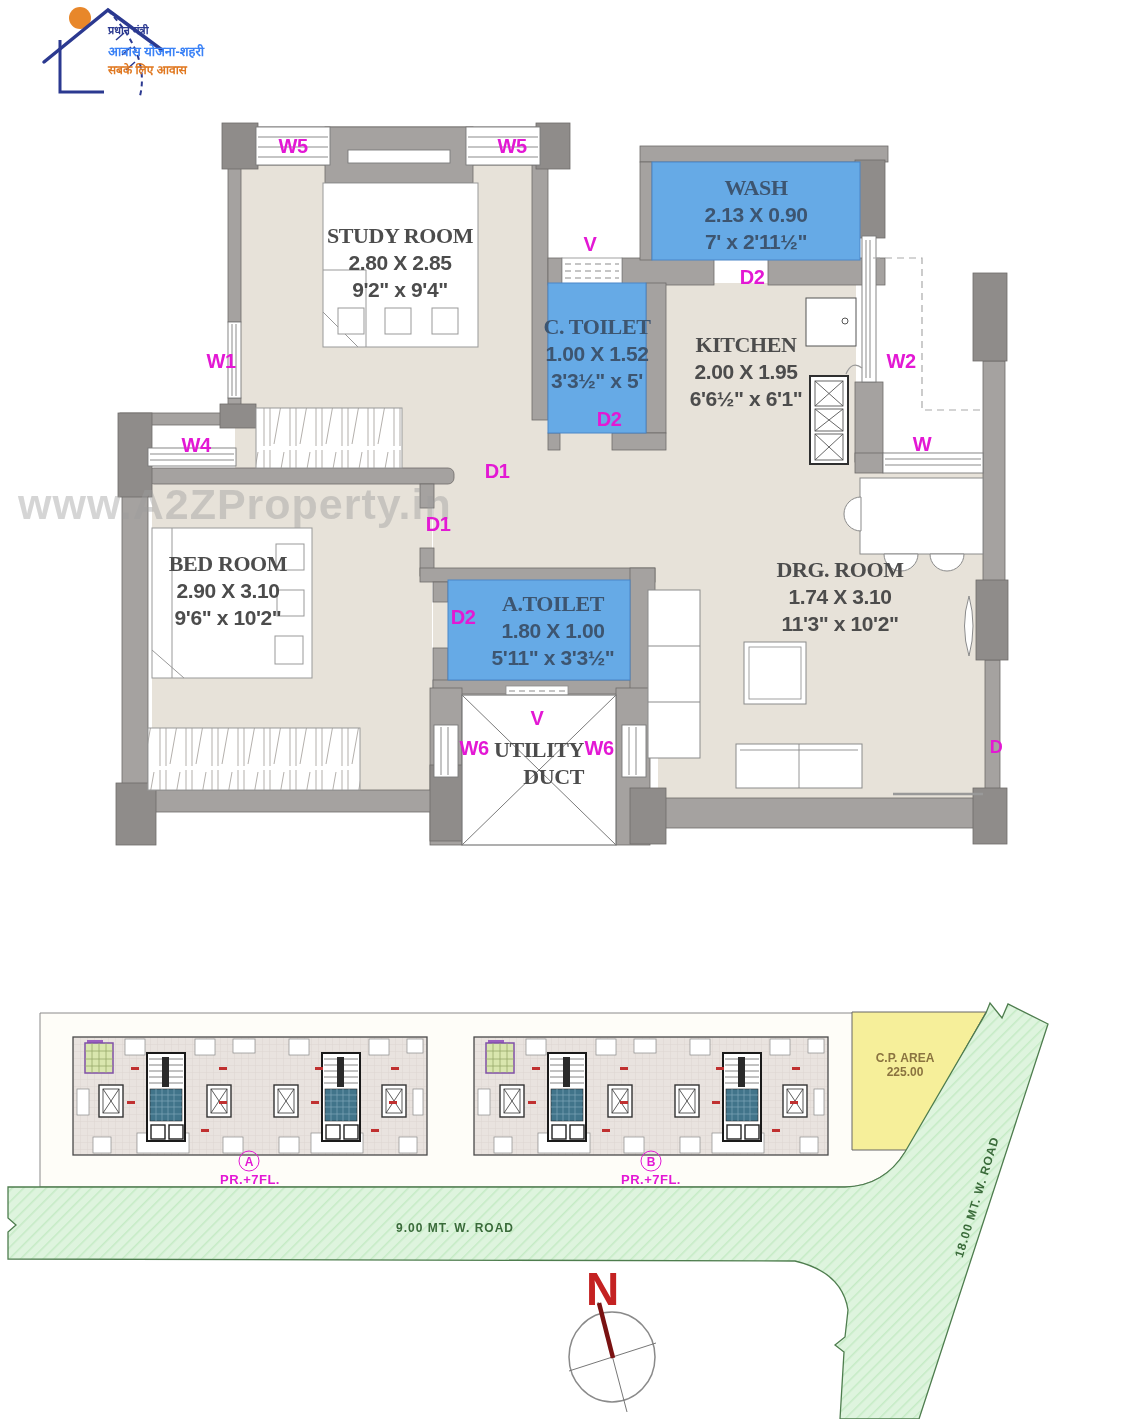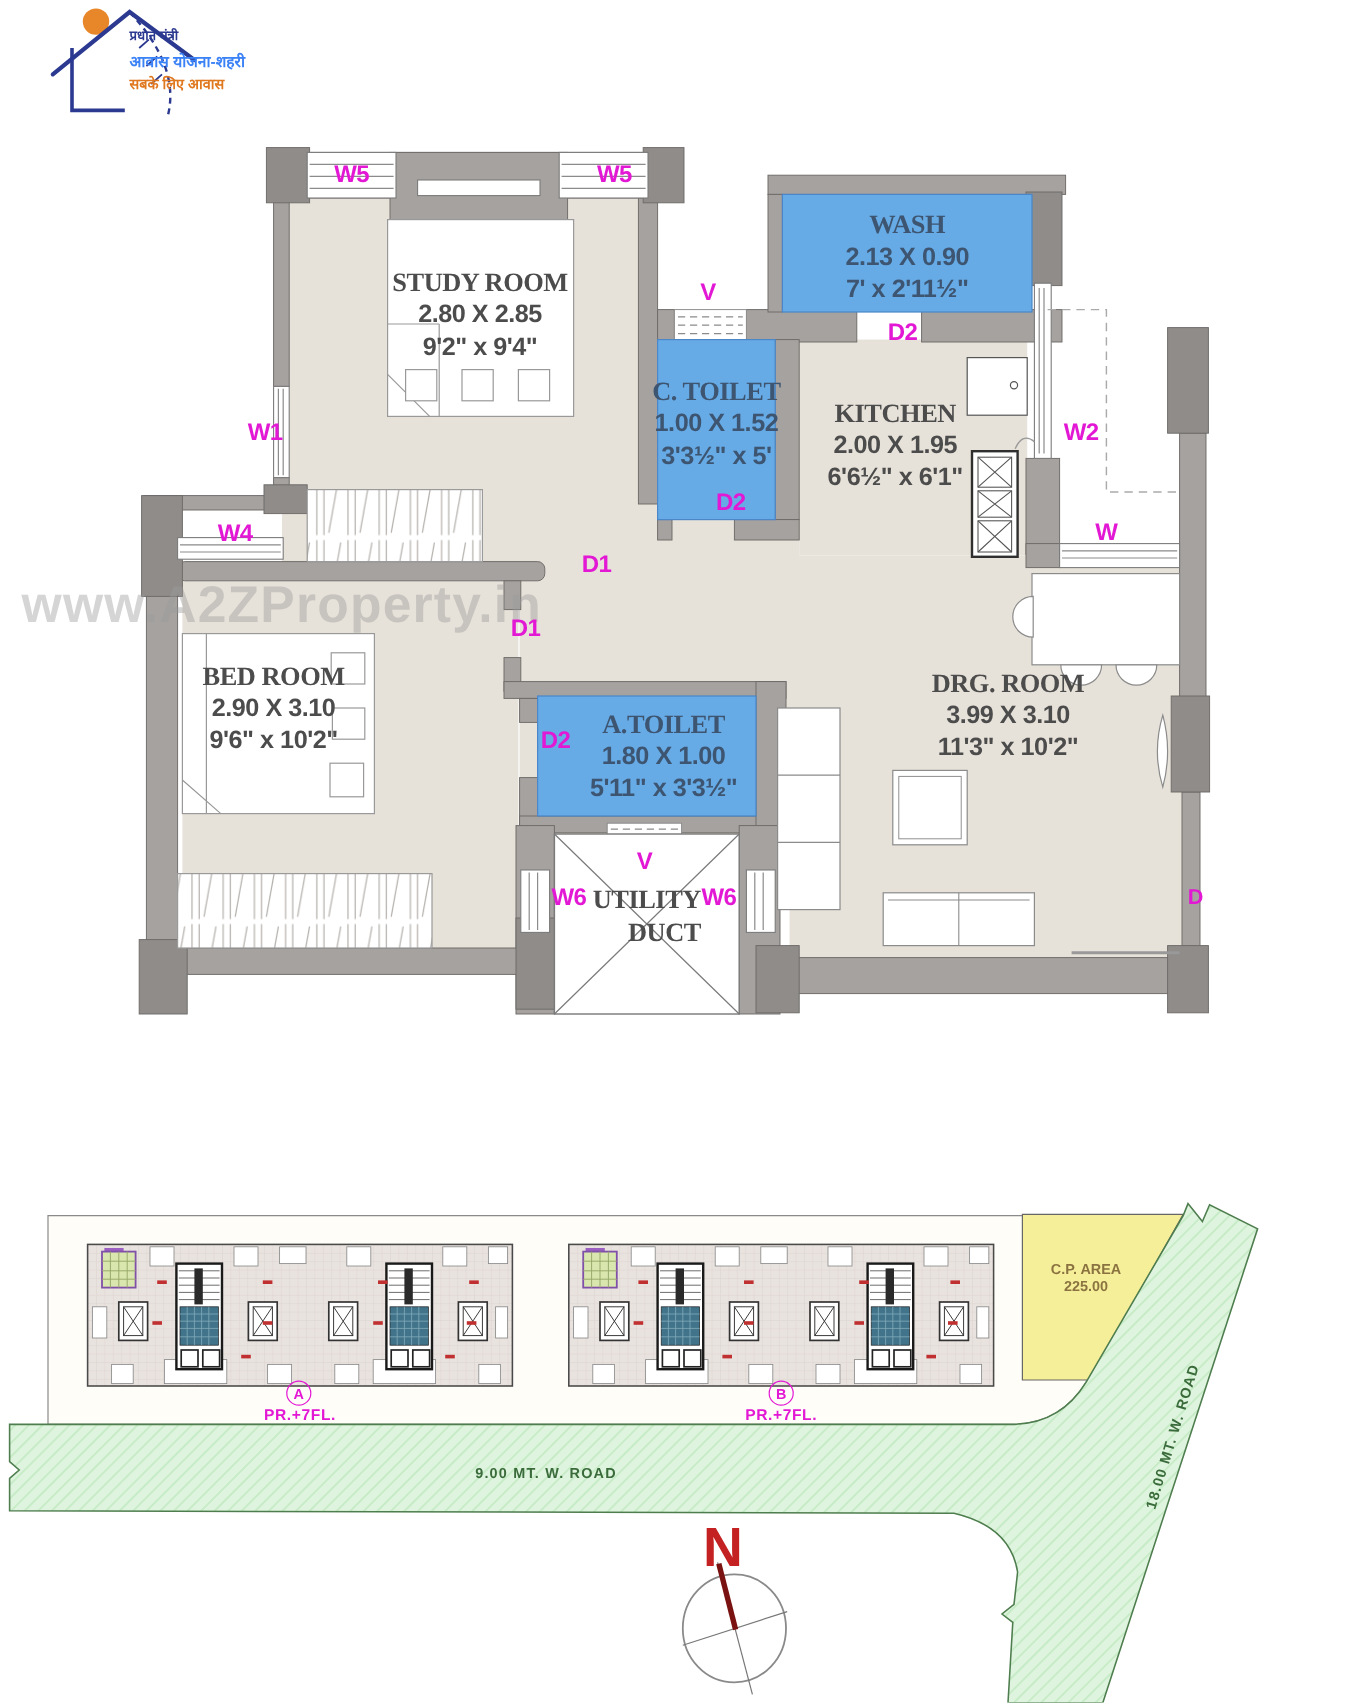--- a/index.html
+++ b/index.html
@@ -346,21 +346,21 @@
   <div class="dm">2.90 X 3.10</div>
   <div class="dm">9'6" x 10'2"</div>
 </div>
 <div class="lbl room onblue z4" style="left:553px;top:630px;">
   <div class="nm">A.TOILET</div>
   <div class="dm">1.80 X 1.00</div>
   <div class="dm">5'11" x 3'3½"</div>
 </div>
 <div class="lbl room z4" style="left:800px;top:596px;margin-left:40px;">
   <div class="nm">DRG. ROOM</div>
-  <div class="dm">3.99 X 3.10</div>
+  <div class="dm">1.74 X 3.10</div>
   <div class="dm">11'3" x 10'2"</div>
 </div>
 <div class="lbl room z4" style="left:539px;top:763px;text-align:right;">
   <div class="nm">UTILITY</div>
   <div class="nm">DUCT</div>
 </div>
 
 <div class="lbl m z4" style="left:293px;top:146px;">W5</div>
 <div class="lbl m z4" style="left:512px;top:146px;">W5</div>
 <div class="lbl m z4" style="left:221px;top:361px;">W1</div>

